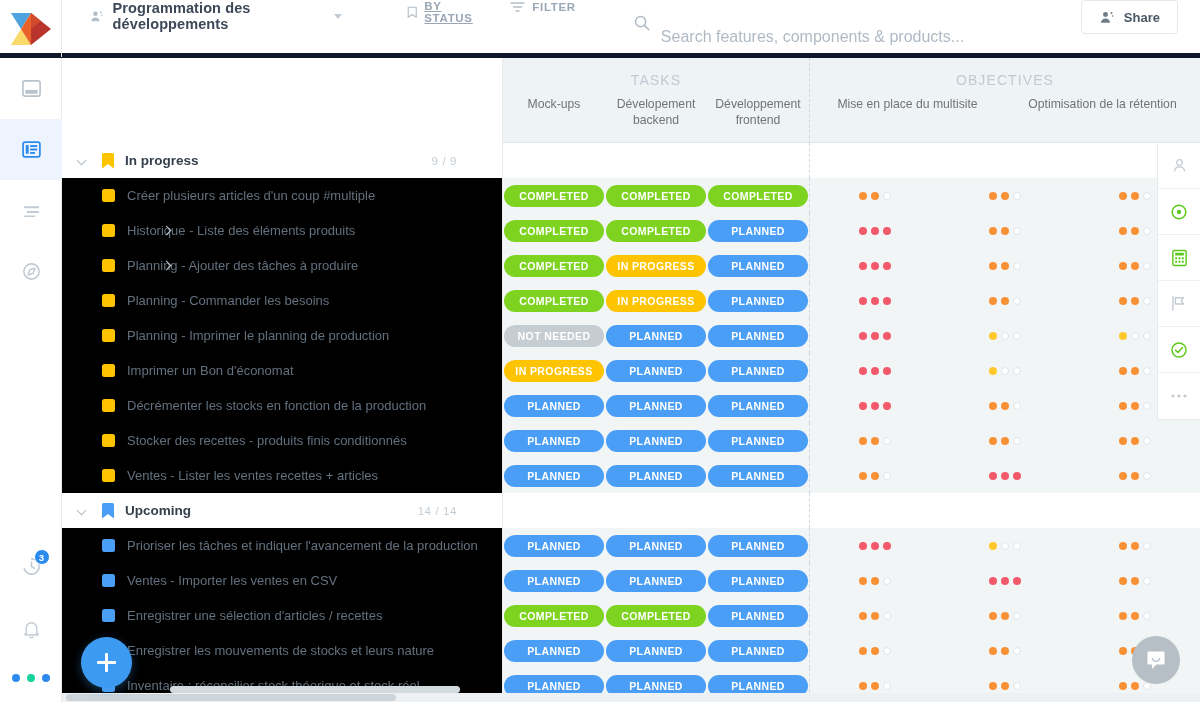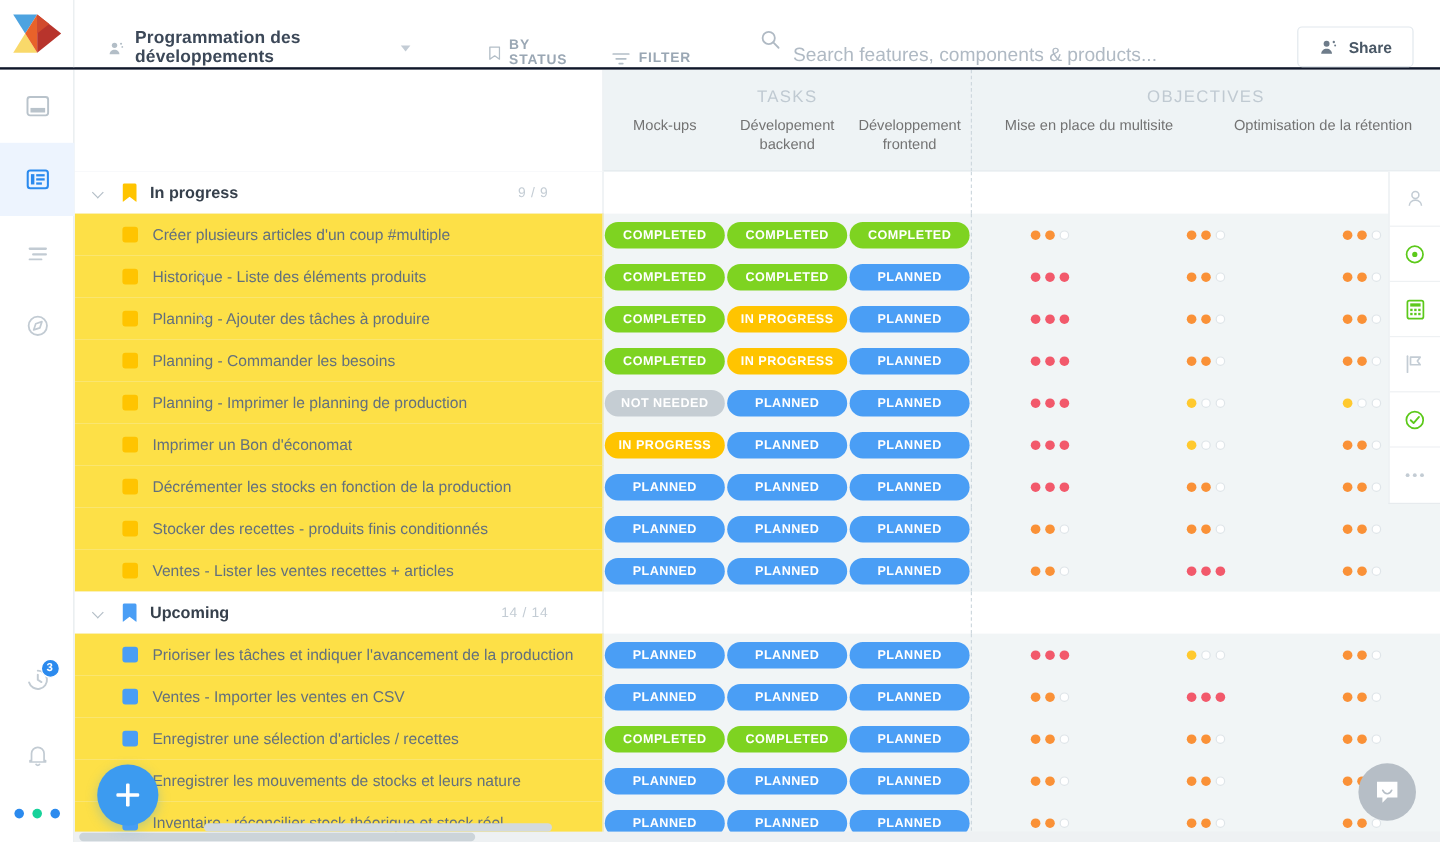--- a/index.html
+++ b/index.html
@@ -7,22 +7,22 @@
     width: 1200px; height: 702px;
     font-family: "Liberation Sans", sans-serif;
     background: #ffffff;
     overflow: hidden;
   }
   #app { position: relative; width: 1200px; height: 702px; }
 
   
   .topbar {
     position: absolute; top: 0; left: 0; width: 1200px; height: 58px;
-    background: #fff; border-bottom: 2px solid #0f172a;
-    display: flex; align-items: flex-end; z-index: 40;
+    background: #fff; border-bottom: 5px solid #0f172a;
+    display: flex; align-items: flex-start; z-index: 40;
   }
   .logo-box {
     width: 62px; height: 57px; display: flex; align-items: center;
     justify-content: center; border-right: 1px solid #e7ebee;
     flex: 0 0 62px;
   }
   .logo-svg { width: 44px; height: 36px; display:block; }
 
   .board-title-wrap {
     display: flex; align-items: center; gap: 9px; margin-left: 28px;
@@ -35,21 +35,21 @@
     width: 0; height: 0; margin-left: 6px;
     border-left: 4px solid transparent; border-right: 4px solid transparent;
     border-top: 5px solid #c3ccd5;
   }
 
   .topbtn {
     display: flex; align-items: center; gap: 7px;
     color: #9aa7b4; font-size: 11.5px; font-weight: bold;
     letter-spacing: .7px; cursor: pointer;
   }
-  .topbtn.bystatus { margin-left: 65px; }
+  .topbtn.bystatus { margin-left: 65px; text-decoration: underline; }
   .topbtn.filter { margin-left: 30px; }
 
   .search-wrap {
     display: flex; align-items: center; gap: 11px; margin-left: 58px; flex: 1;
   }
   .search-input {
     border: none; outline: none; font-size: 16px; color: #8a97a4;
     font-family: "Liberation Sans", sans-serif; background: transparent;
     width: 420px;
     margin-top: 28px;
@@ -162,21 +162,21 @@
     border-radius: 1.5px;
   }
   .gtitle { font-size: 13.5px; font-weight: bold; color: #36404c; }
   .gcount {
     position: absolute; right: 45px; font-size: 11.5px; color: #c3ccd4;
     letter-spacing: .6px;
   }
 
   .task-row { height: 35px; display: flex; }
   .task-row .tname {
-    width: 441px; flex: 0 0 441px; background: #fde047; height: 35px;
+    width: 441px; flex: 0 0 441px; background: #000000; height: 35px;
     display: flex; align-items: center; padding-left: 40px;
     border-right: 1px solid #e7ebee; position: relative;
   }
   .task-row .tname .chev-right { position: absolute; left: 100px; }
   .sq {
     width: 13px; height: 13px; border-radius: 2.5px; margin-right: 12px;
     flex: 0 0 13px;
   }
   .tlabel { font-size: 13px; color: #63707d; white-space: nowrap; }
 

